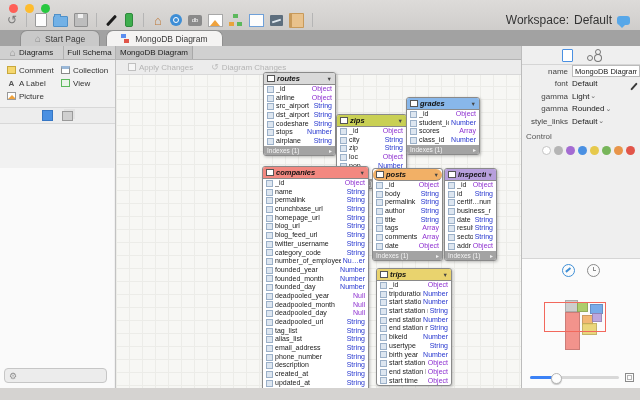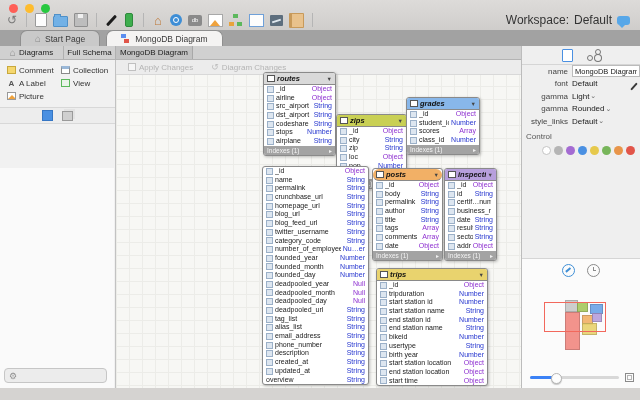--- a/index.html
+++ b/index.html
@@ -379,20 +379,25 @@
           <div class="f-ico"></div>
           <div class="f-name">class_id</div>
           <div class="f-type" style="color: rgb(38, 54, 207);">Number</div>
         </div>
         <div class="t-foot">
           <div style="display: inline;">Indexes (1)</div>
           <div class="f-arrow">▸</div>
         </div>
       </div>
       <div class="etable" style="left: 146px; top: 106px; width: 107px;">
+        <div class="t-head" style="background: rgb(242, 136, 128);">
+          <div class="h-ico"></div>
+          <div class="h-title">companies</div>
+          <div class="h-caret">▼</div>
+        </div>
         <div class="t-row">
           <div class="f-ico"></div>
           <div class="f-name">_id</div>
           <div class="f-type" style="color: rgb(141, 47, 208);">Object</div>
         </div>
         <div class="t-row">
           <div class="f-ico"></div>
           <div class="f-name">name</div>
           <div class="f-type" style="color: rgb(38, 54, 207);">String</div>
         </div>
@@ -606,21 +611,21 @@
         <div class="t-row">
           <div class="f-ico"></div>
           <div class="f-name">address</div>
           <div class="f-type" style="color: rgb(141, 47, 208);">Object</div>
         </div>
         <div class="t-foot">
           <div style="display: inline;">Indexes (1)</div>
           <div class="f-arrow">▸</div>
         </div>
       </div>
-      <div class="etable" style="left: 260px; top: 208px; width: 112px;">
+      <div class="etable" style="left: 260px; top: 208px; width: 76px;">
         <div class="t-head" style="background: rgb(233, 211, 110);">
           <div class="h-ico"></div>
           <div class="h-title">trips</div>
           <div class="h-caret">▼</div>
         </div>
         <div class="t-row">
           <div class="f-ico"></div>
           <div class="f-name">_id</div>
           <div class="f-type" style="color: rgb(141, 47, 208);">Object</div>
         </div>

